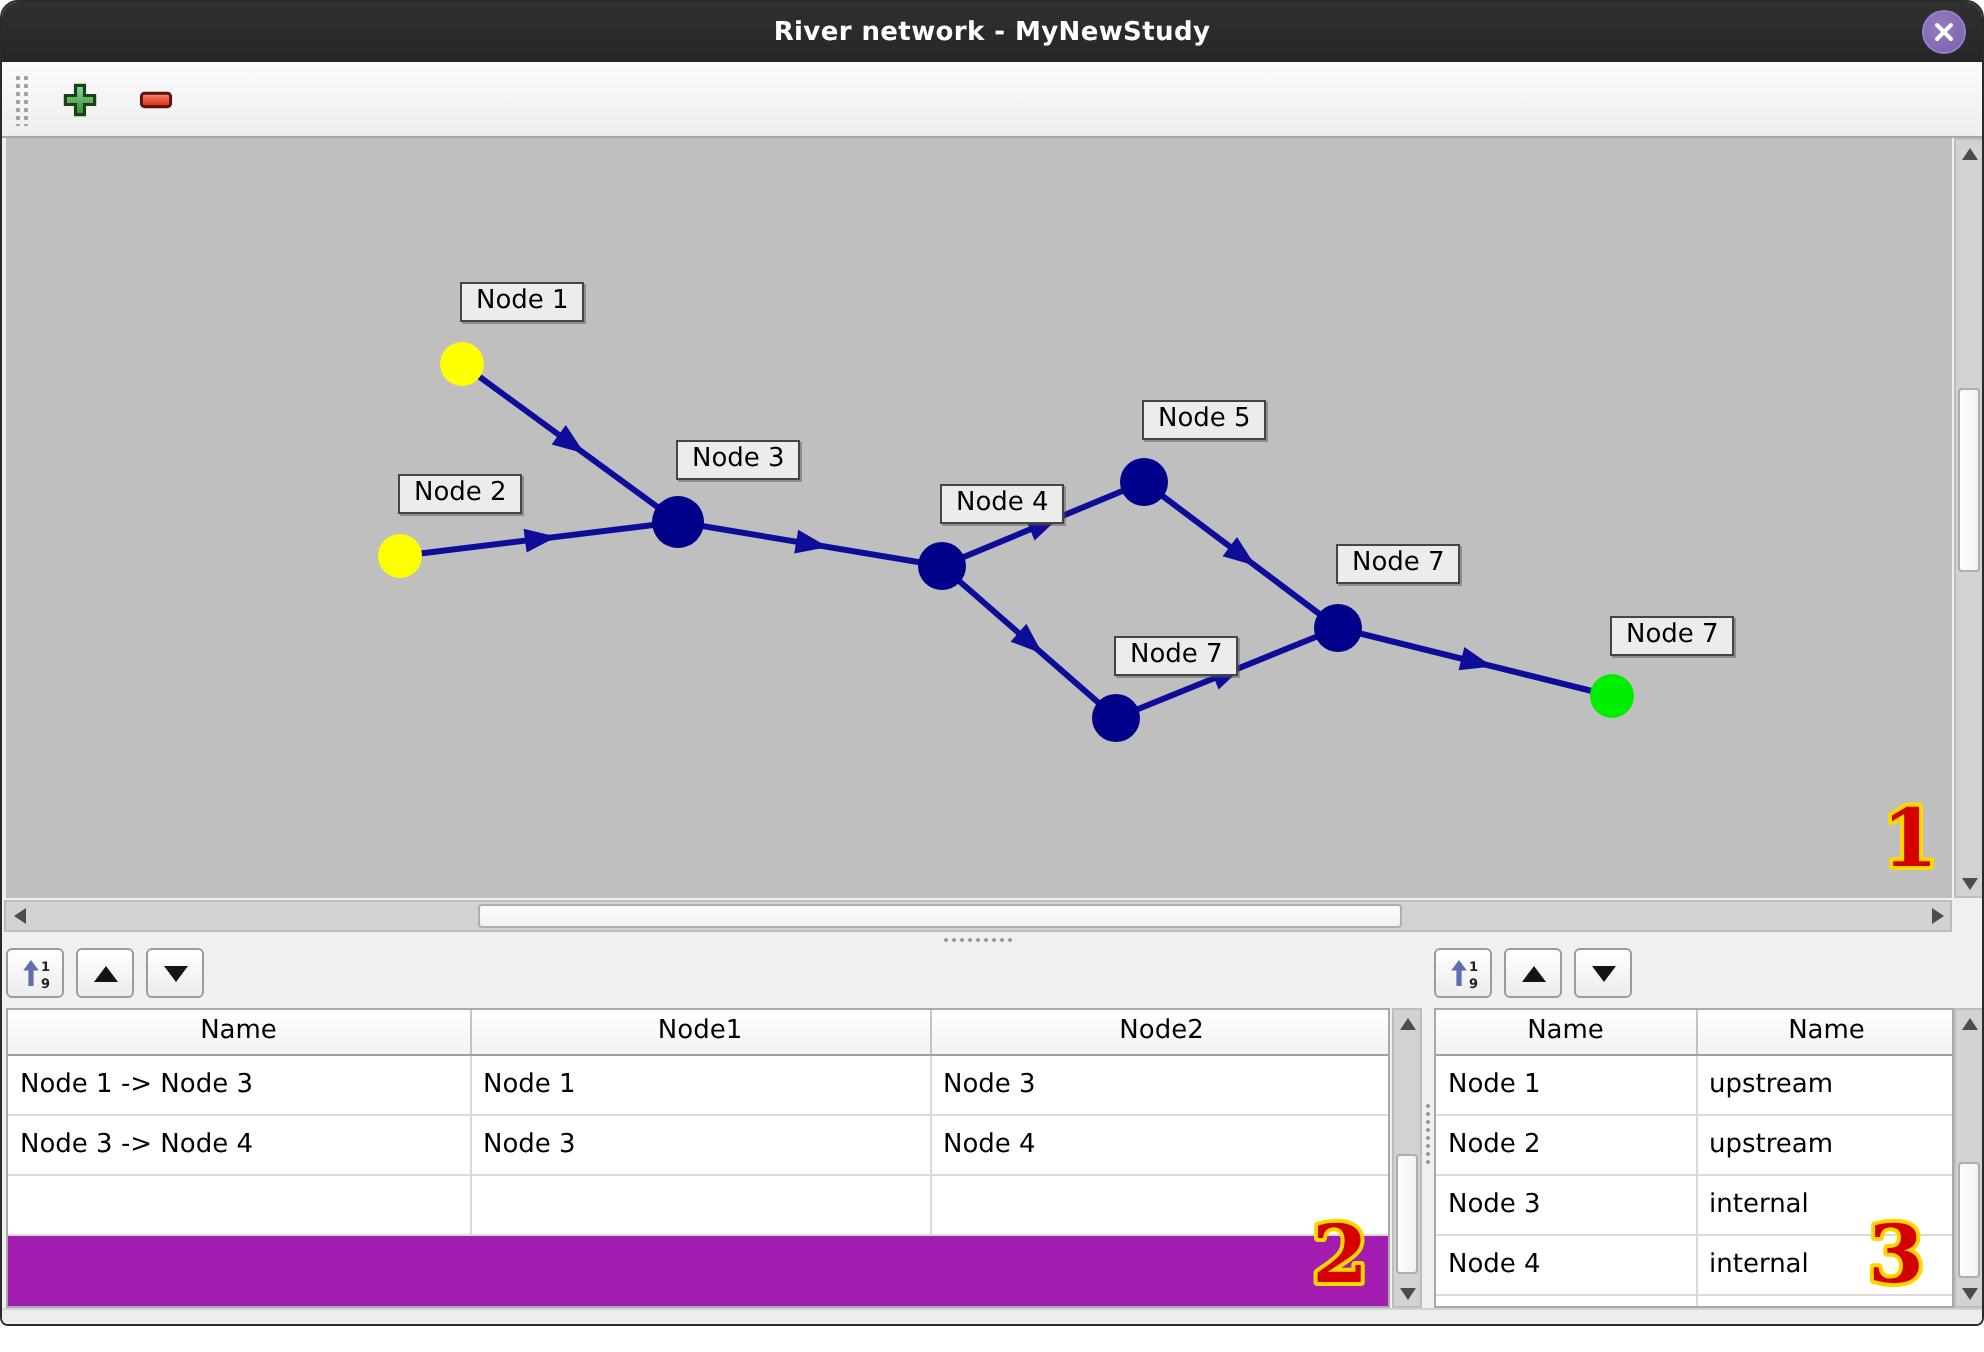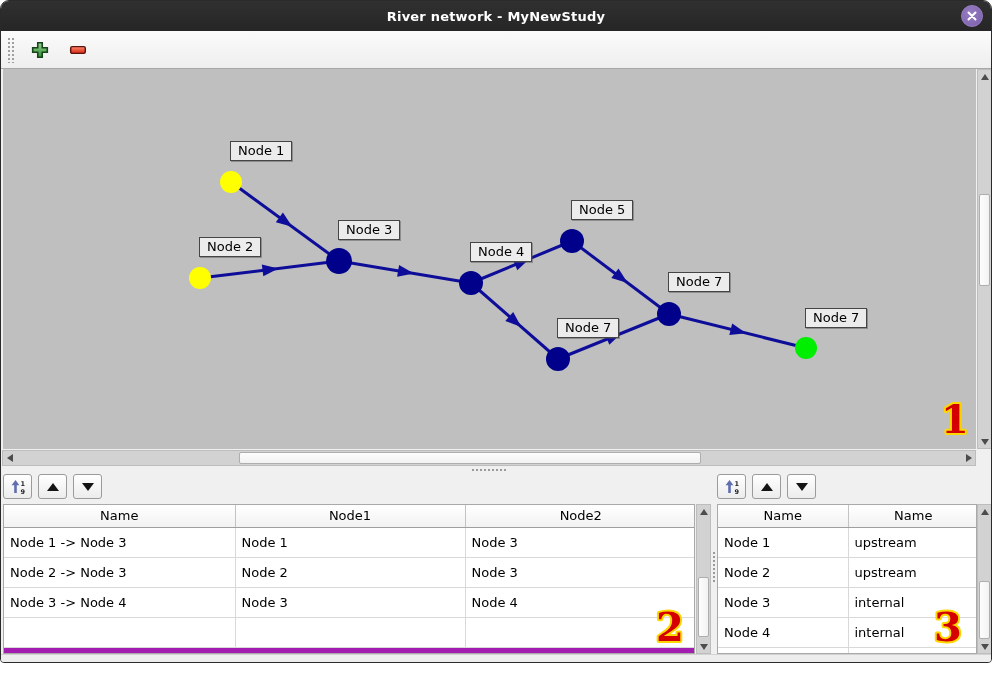--- a/index.html
+++ b/index.html
@@ -242,25 +242,20 @@
               <th>Node2</th>
             </tr>
           </thead>
           <tbody>
             <tr>
               <td>Node 1 -&gt; Node 3</td>
               <td>Node 1</td>
               <td>Node 3</td>
             </tr>
             <tr>
-              <td>Node 2 -&gt; Node 3</td>
-              <td>Node 2</td>
-              <td>Node 3</td>
-            </tr>
-            <tr>
               <td>Node 3 -&gt; Node 4</td>
               <td>Node 3</td>
               <td>Node 4</td>
             </tr>
             <tr>
               <td></td>
               <td></td>
               <td></td>
             </tr>
           </tbody>

